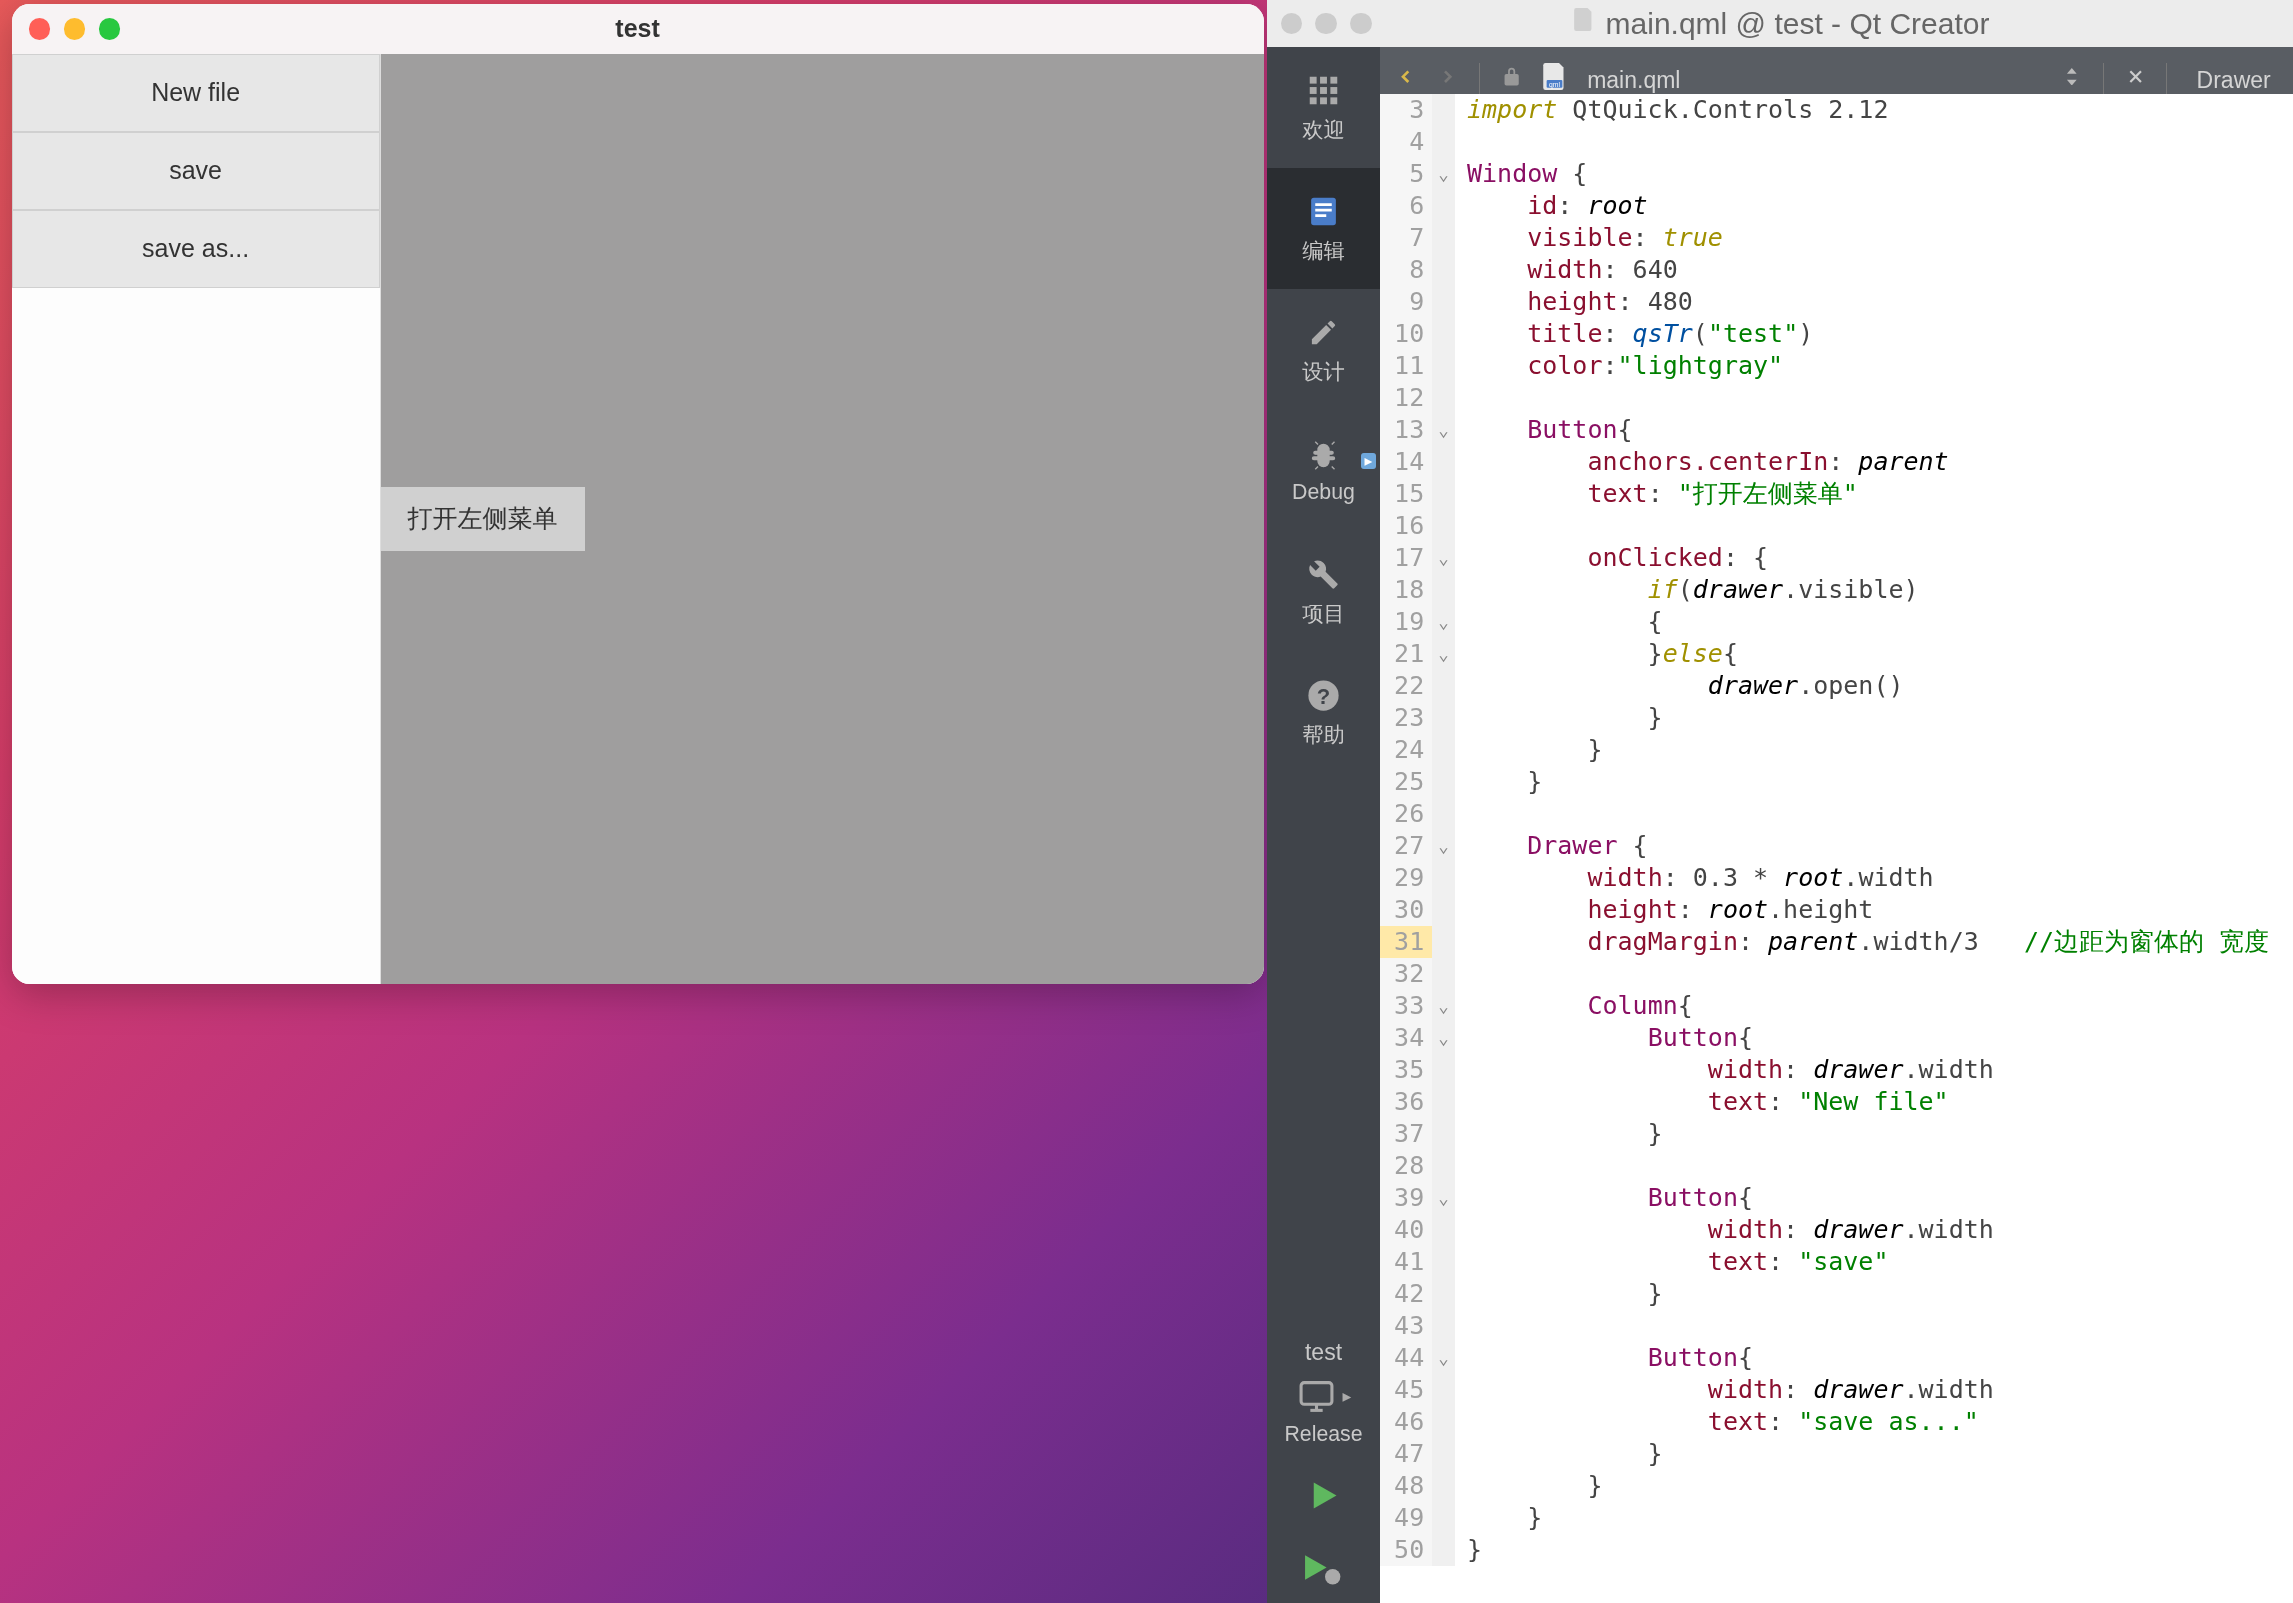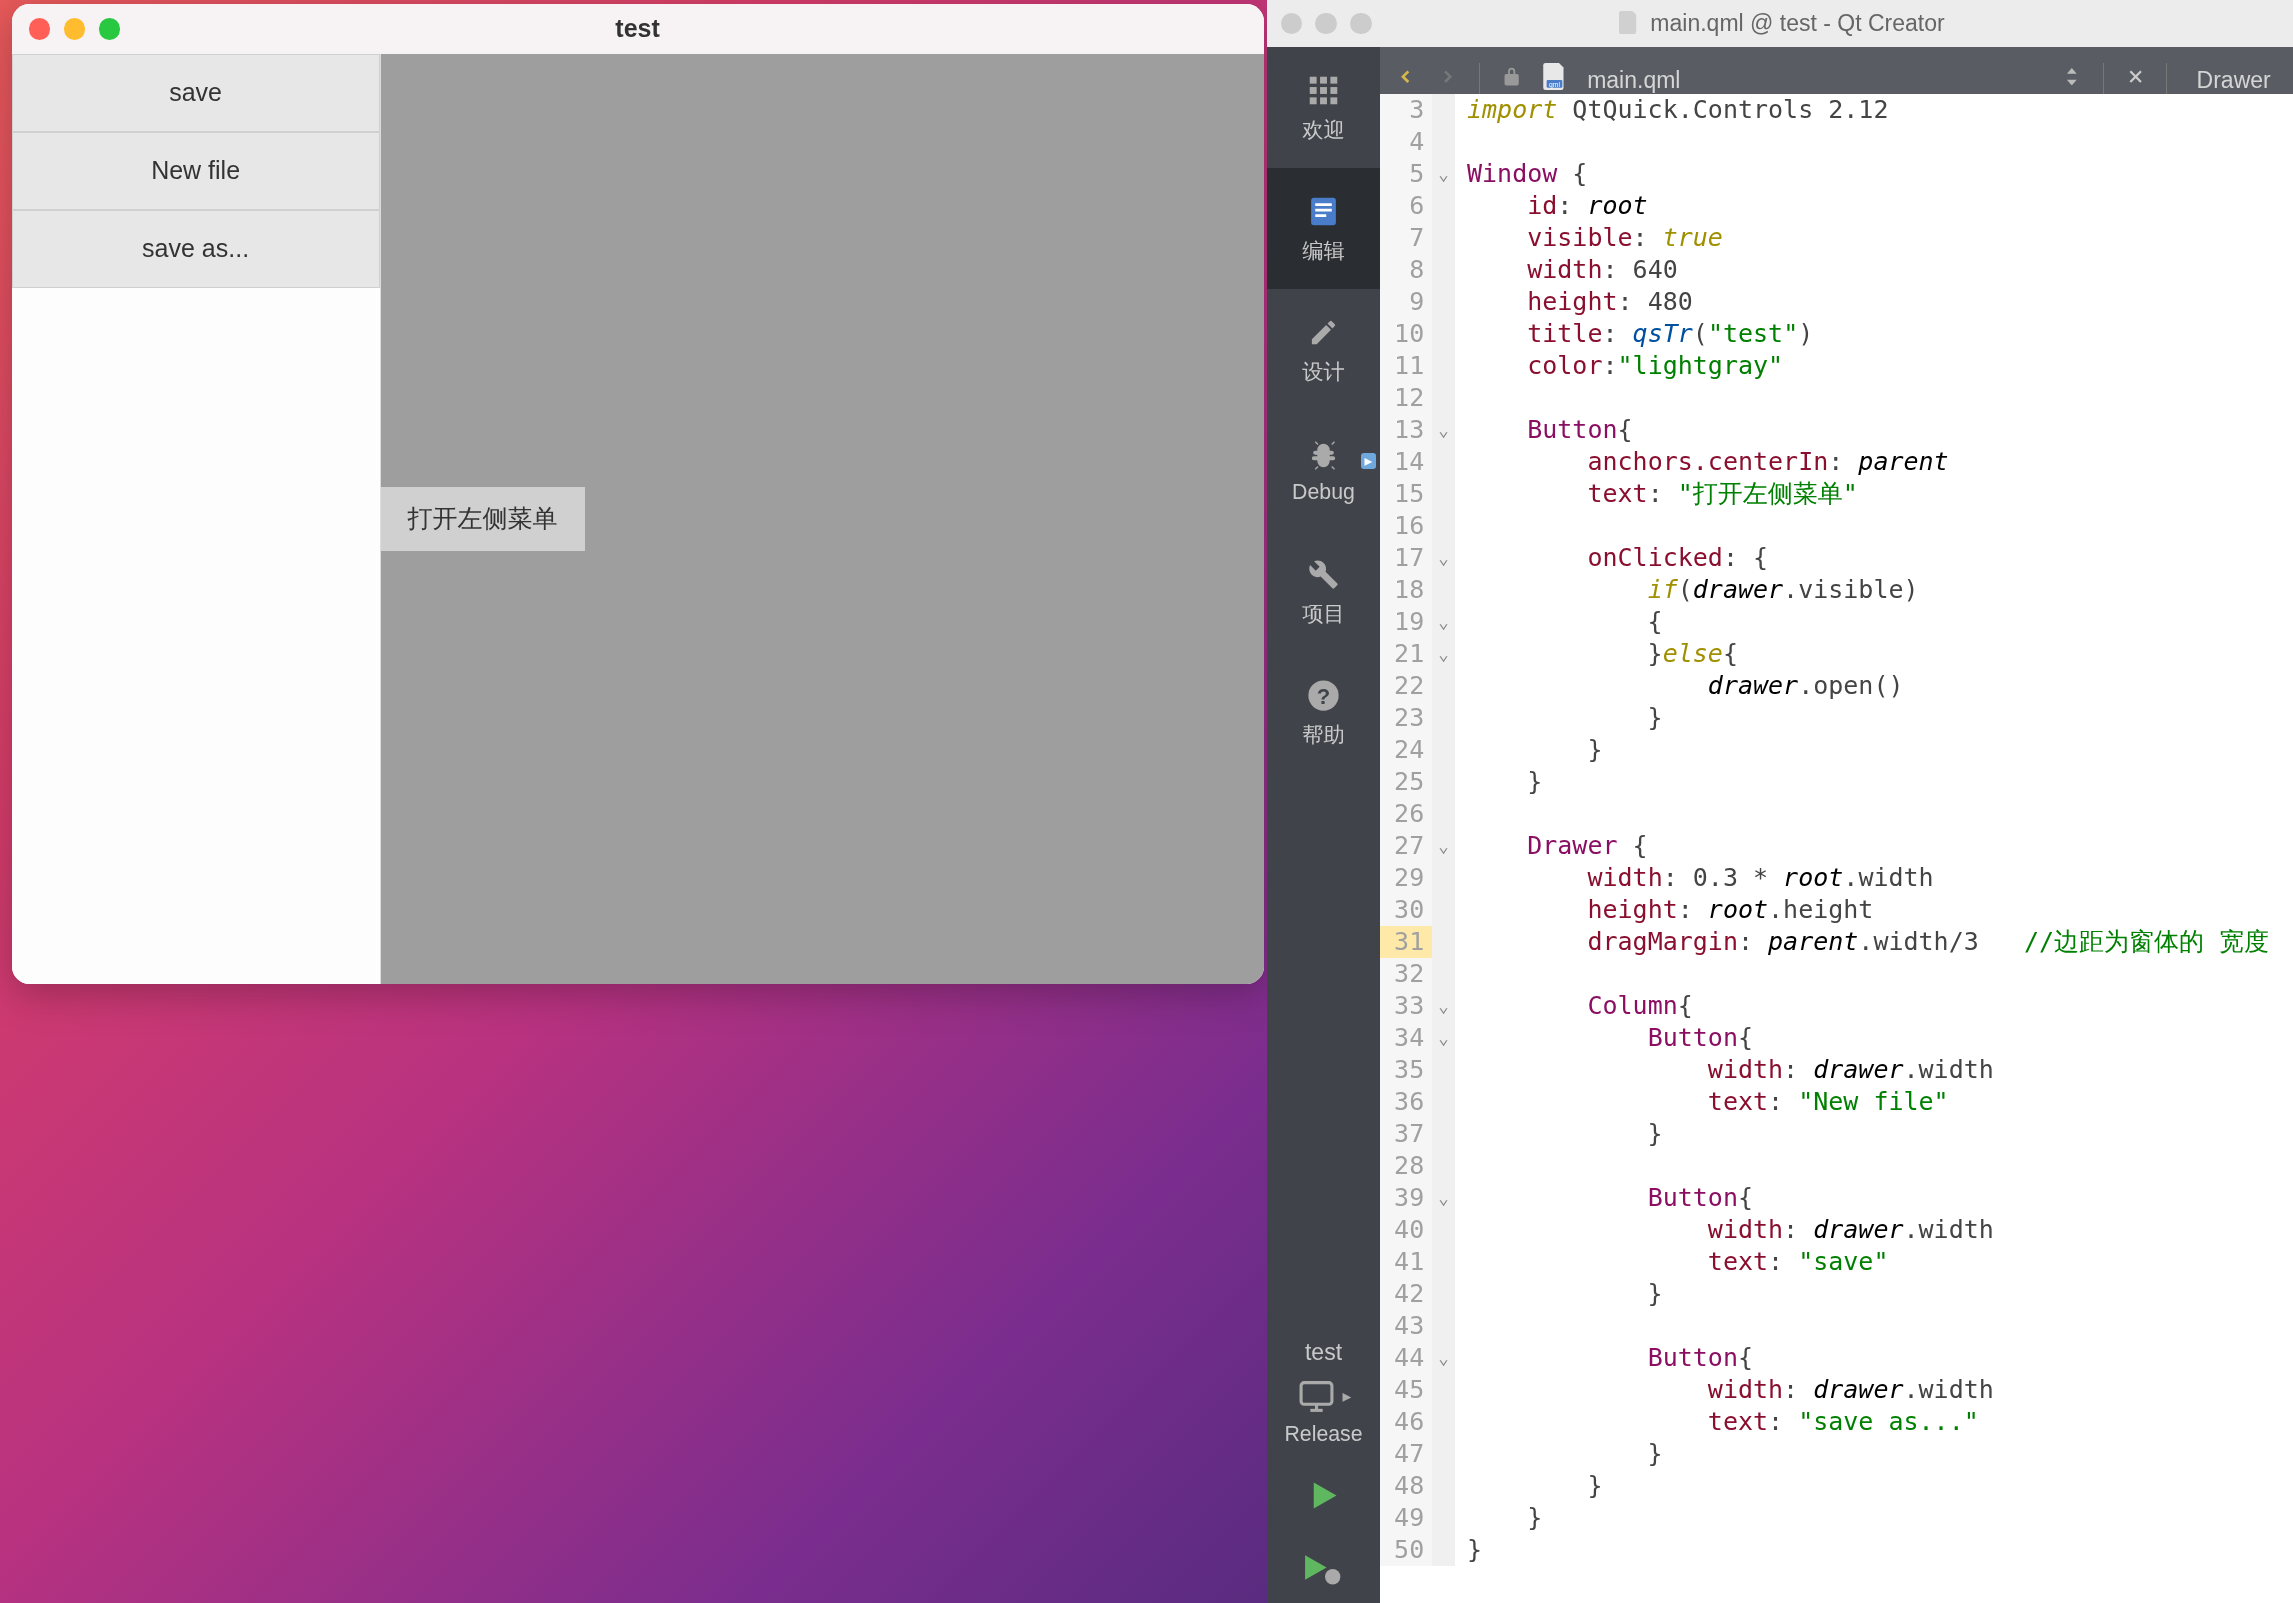--- a/index.html
+++ b/index.html
@@ -97,21 +97,21 @@
       align-items: center;
       padding: 0 13.6px;
       position: relative;
     }
     .qtc-traffic { display: flex; gap: 13.6px; }
     .qtc-tl { width: 21.3px; height: 21.3px; border-radius: 50%; background: #ccc; }
     .qtc-title-text {
       position: absolute;
       left: 50%;
       transform: translateX(-50%);
-      font-size: 23px;
+      font-size: 30px;
       color: #666;
       display: flex;
       gap: 9px;
     }
     .qml-badge { 
       width: 25px; height: 25px; 
       display: inline-flex; align-items: center; justify-content: center;
     }
     
     .qtc-row { display: flex; flex: 1; overflow: hidden; }
@@ -226,22 +226,22 @@
   <div class="app-titlebar">
     <div class="traffic-lights">
       <div class="tl red"></div>
       <div class="tl yellow"></div>
       <div class="tl green"></div>
     </div>
     <div class="app-title-text">test</div>
   </div>
   <div class="app-body">
     <div class="drawer-panel">
+      <div class="drawer-btn">New file</div>
       <div class="drawer-btn">save</div>
-      <div class="drawer-btn">New file</div>
       <div class="drawer-btn">save as...</div>
     </div>
     <div class="main-canvas">
       <div class="center-btn">打开左侧菜单</div>
     </div>
   </div>
 </div>
 
 <div class="qtc-window">
   <div class="qtc-titlebar">

